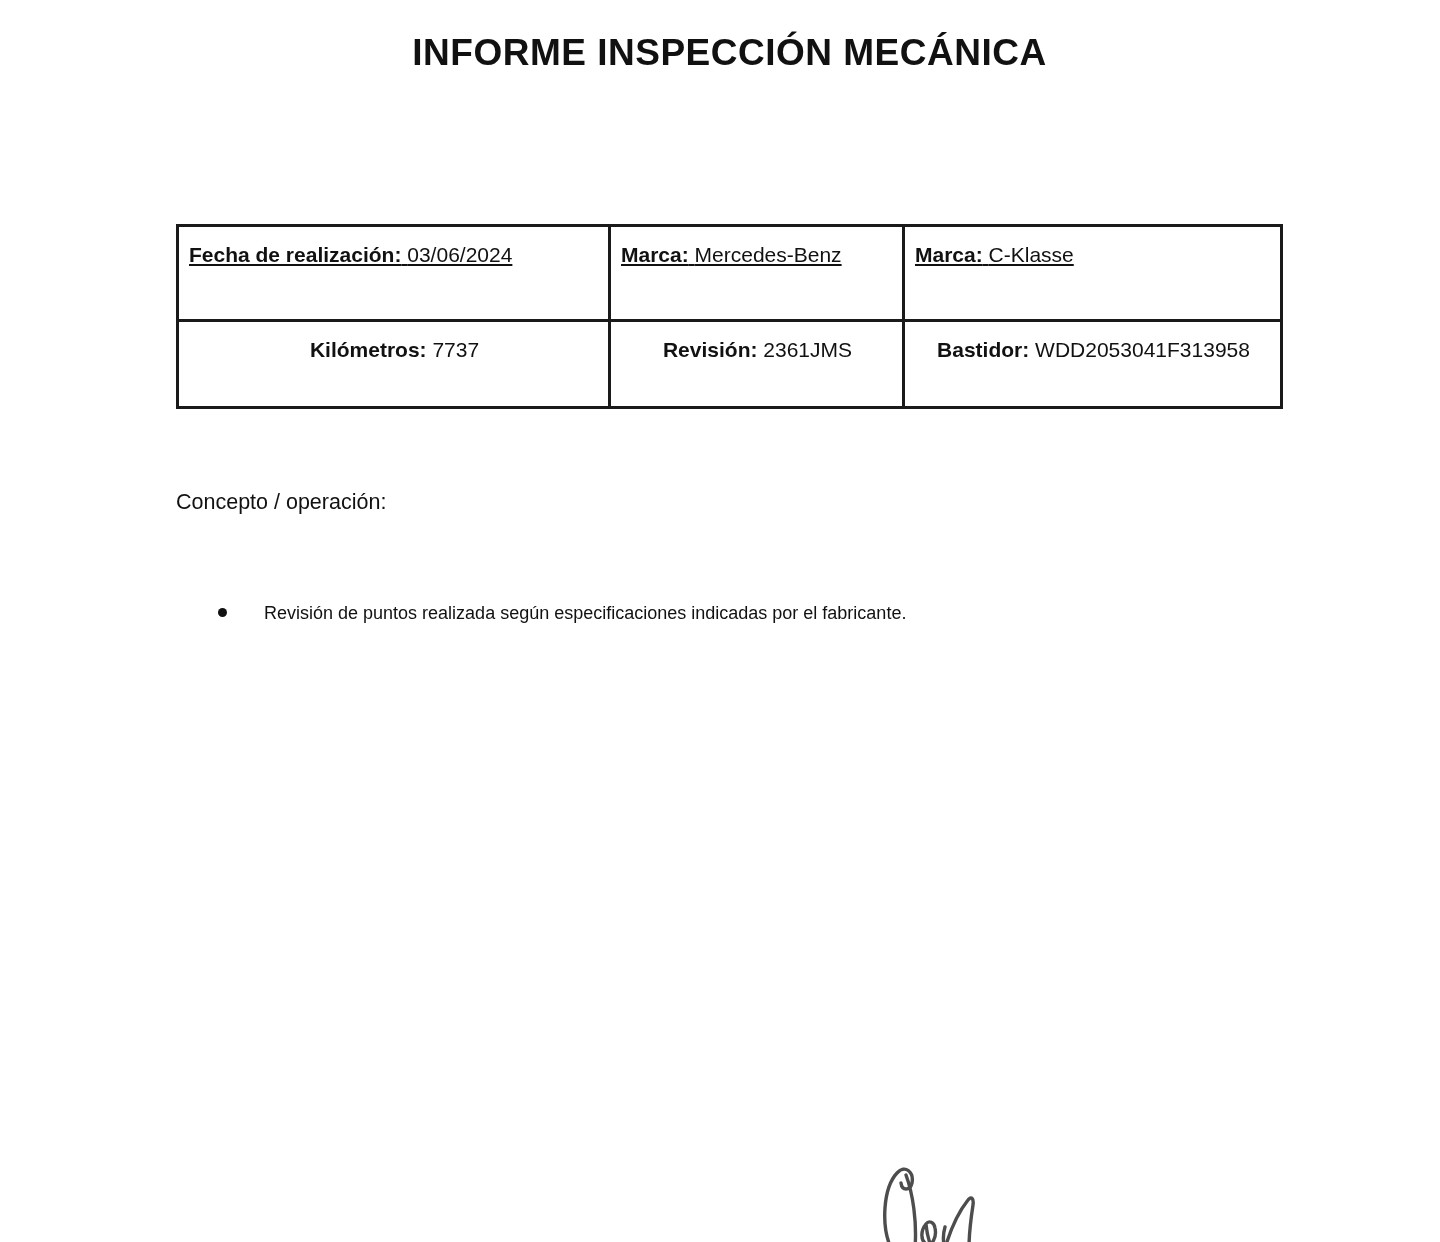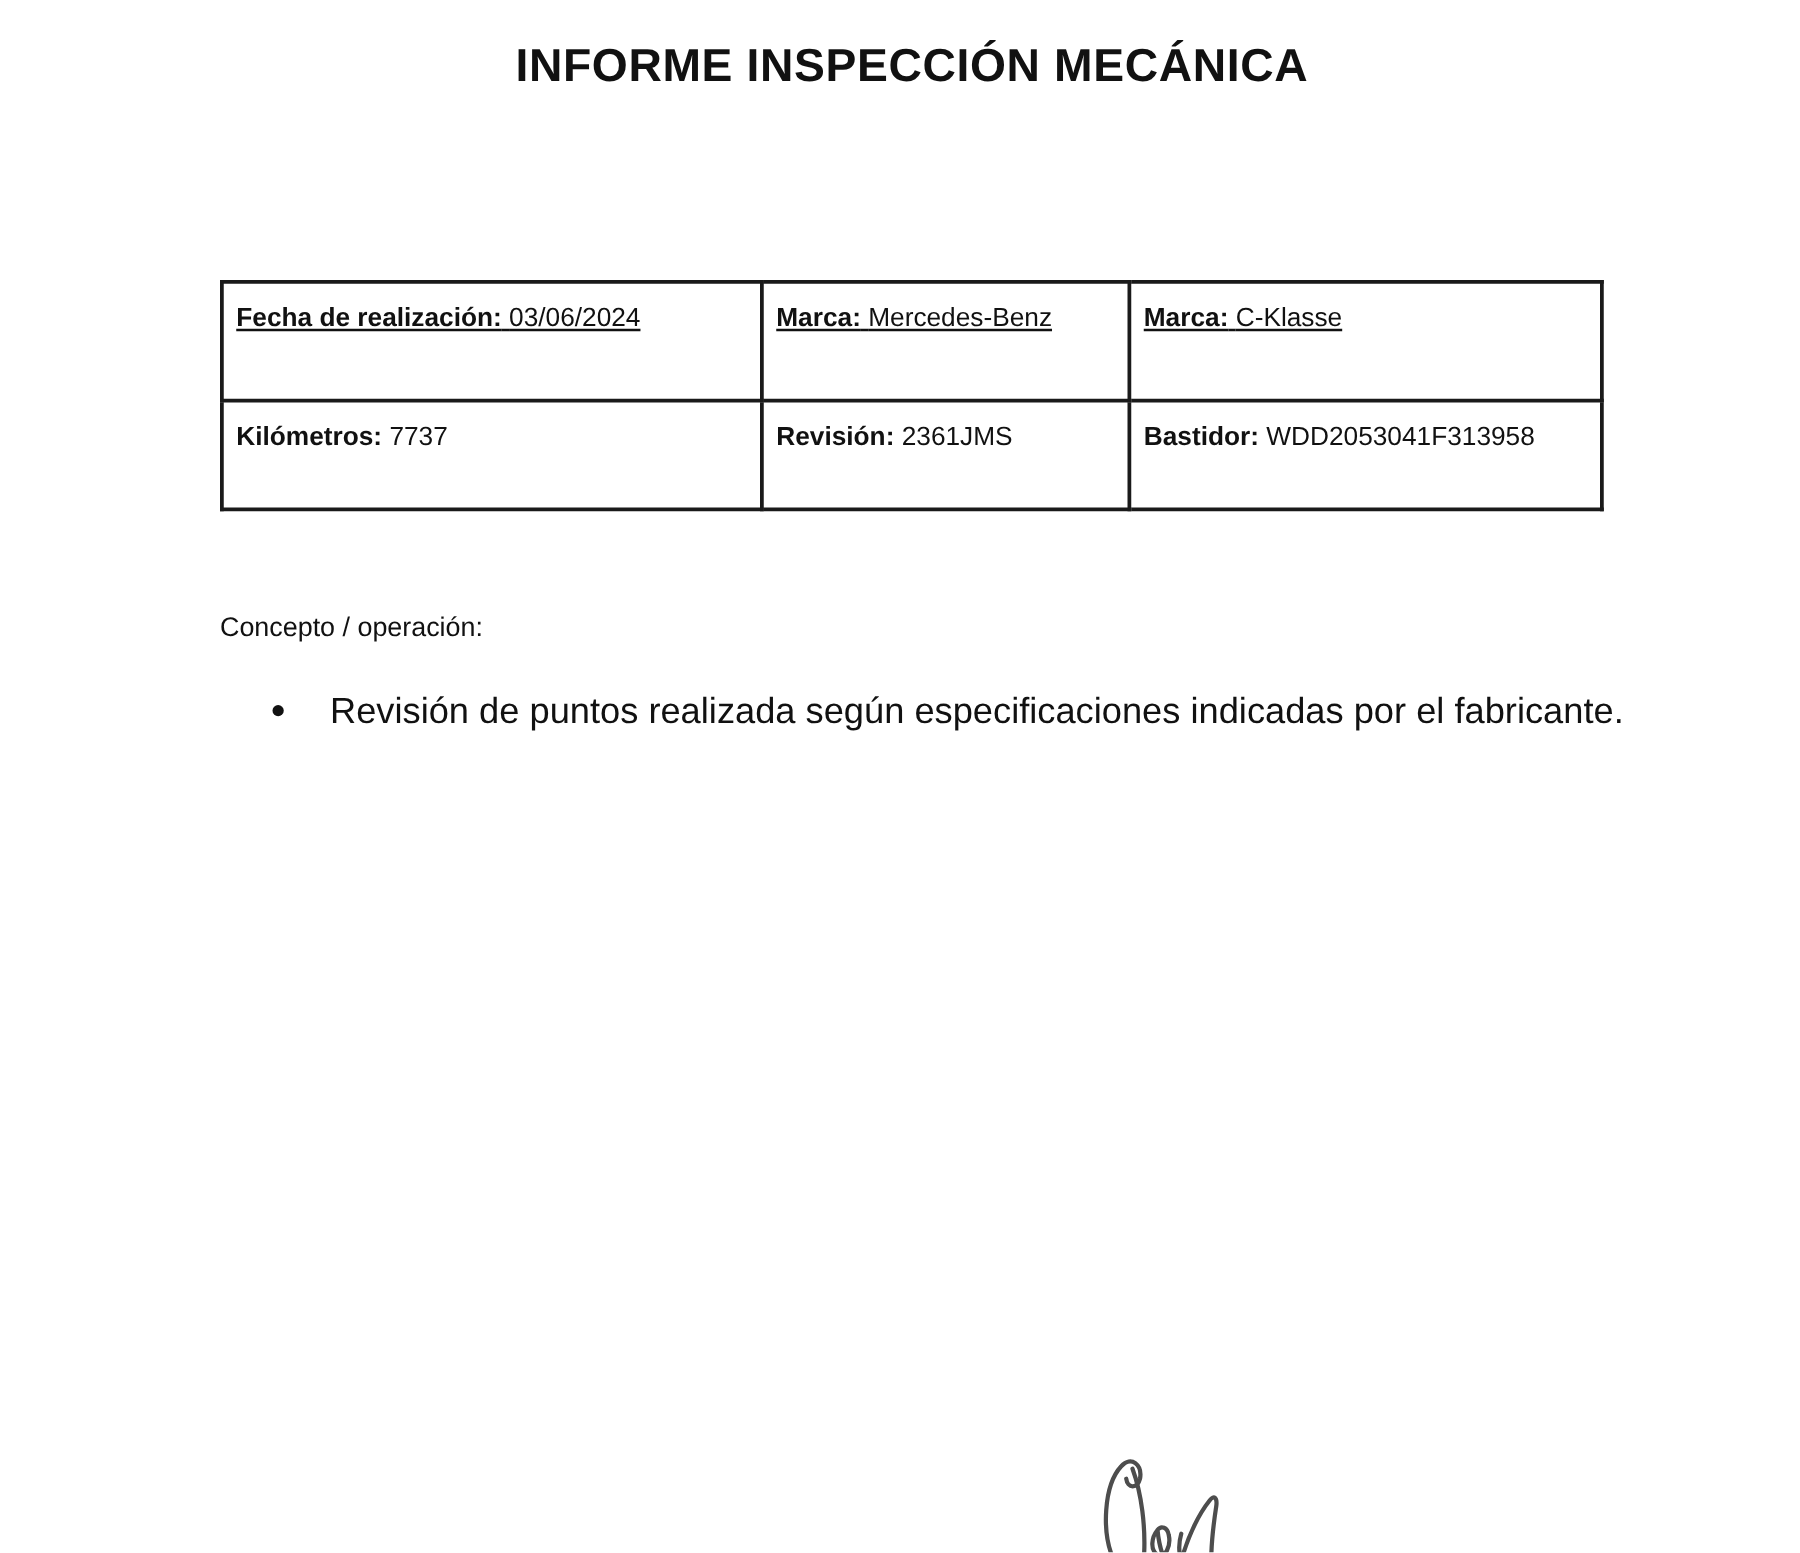--- a/index.html
+++ b/index.html
@@ -41,21 +41,21 @@
     vertical-align: top;
     box-sizing: border-box;
     padding: 15px 8px 0 10px;
     font-size: 21px;
     line-height: 26px;
     color: #111111;
     overflow: hidden;
     white-space: nowrap;
   }
   table.info-table tr.row-1 td { height: 95px; text-decoration: underline; }
-  table.info-table tr.row-2 td { height: 87px; }
+  table.info-table tr.row-2 td { height: 87px; text-align: center; }
   td.col-1 { width: 432px; }
   td.col-2 { width: 294px; }
   td.col-3 { width: 378px; }
   .cell-label { font-weight: bold; }
   .cell-value { font-weight: normal; }
   .section-heading {
     position: absolute;
     left: 176px;
     top: 490px;
     font-size: 21.5px;
@@ -67,24 +67,25 @@
     left: 176px;
     top: 551px;
     margin: 0;
     padding: 0;
     list-style: none;
     width: 1100px;
   }
   ul.bullet-list li {
     position: relative;
     padding-left: 88px;
-    font-size: 29px;
+    font-size: 18px;
     line-height: 36px;
     color: #111111;
     white-space: nowrap;
+    margin-top: 44px;
   }
   ul.bullet-list li .bullet-dot {
     position: absolute;
     left: 42px;
     top: 13px;
     width: 9px;
     height: 9px;
     border-radius: 50%;
     background: #111111;
   }

